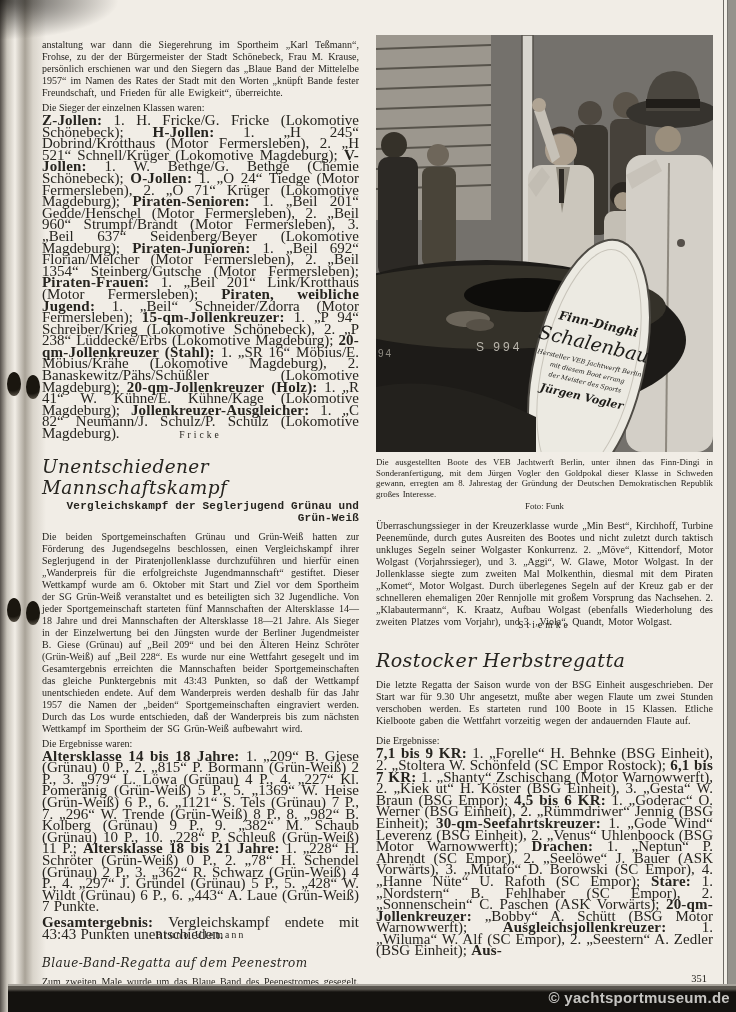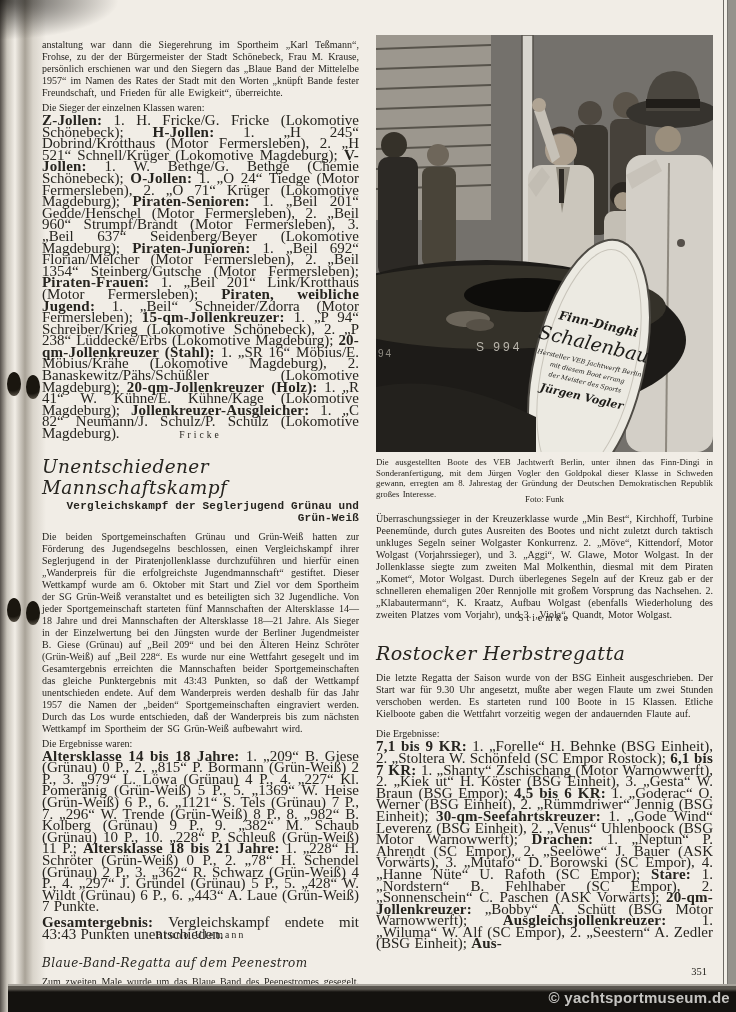--- a/index.html
+++ b/index.html
@@ -30,21 +30,21 @@
   .lead-in{font-size:10px;line-height:12px;margin:3px 0 1px 0;}
   .sig{text-align:center;font-size:9.6px;letter-spacing:3px;margin-top:-11px;height:12px;}
   .sig-wide{letter-spacing:2.2px;}
   .script-head{font-family:"DejaVu Serif",serif;font-style:italic;font-weight:500;
                font-size:18.5px;margin:15px 0 2px 0;letter-spacing:.4px;}
   .subhead{font-family:Liberation Mono, monospace;font-weight:bold;font-size:11px;
            text-align:right;margin:2px 0 7px 0;letter-spacing:.2px;}
   .gesamt{margin-top:4px;}
   
   .photo{width:337px;height:417px;display:block;background:#6f6d69;}
-  .caption{font-size:8.8px;line-height:10.6px;text-align:justify;word-spacing:1px;margin:5px 0 5px 0;}
+  .caption{font-size:8.8px;line-height:10.6px;text-align:justify;word-spacing:1px;margin:5px 0 12px 0;}
   .credit{text-align:center;font-size:8.8px;line-height:10.6px;margin-top:-10.6px;height:10.6px;}
   .page-number{text-align:right;font-size:10.5px;margin-top:16px;padding-right:6px;}
 </style>
 </head>
 <body>
 
 <div class="scan-root">
 
   <div class="gutter"></div>
   <div class="gutter-top-shadow"></div>

